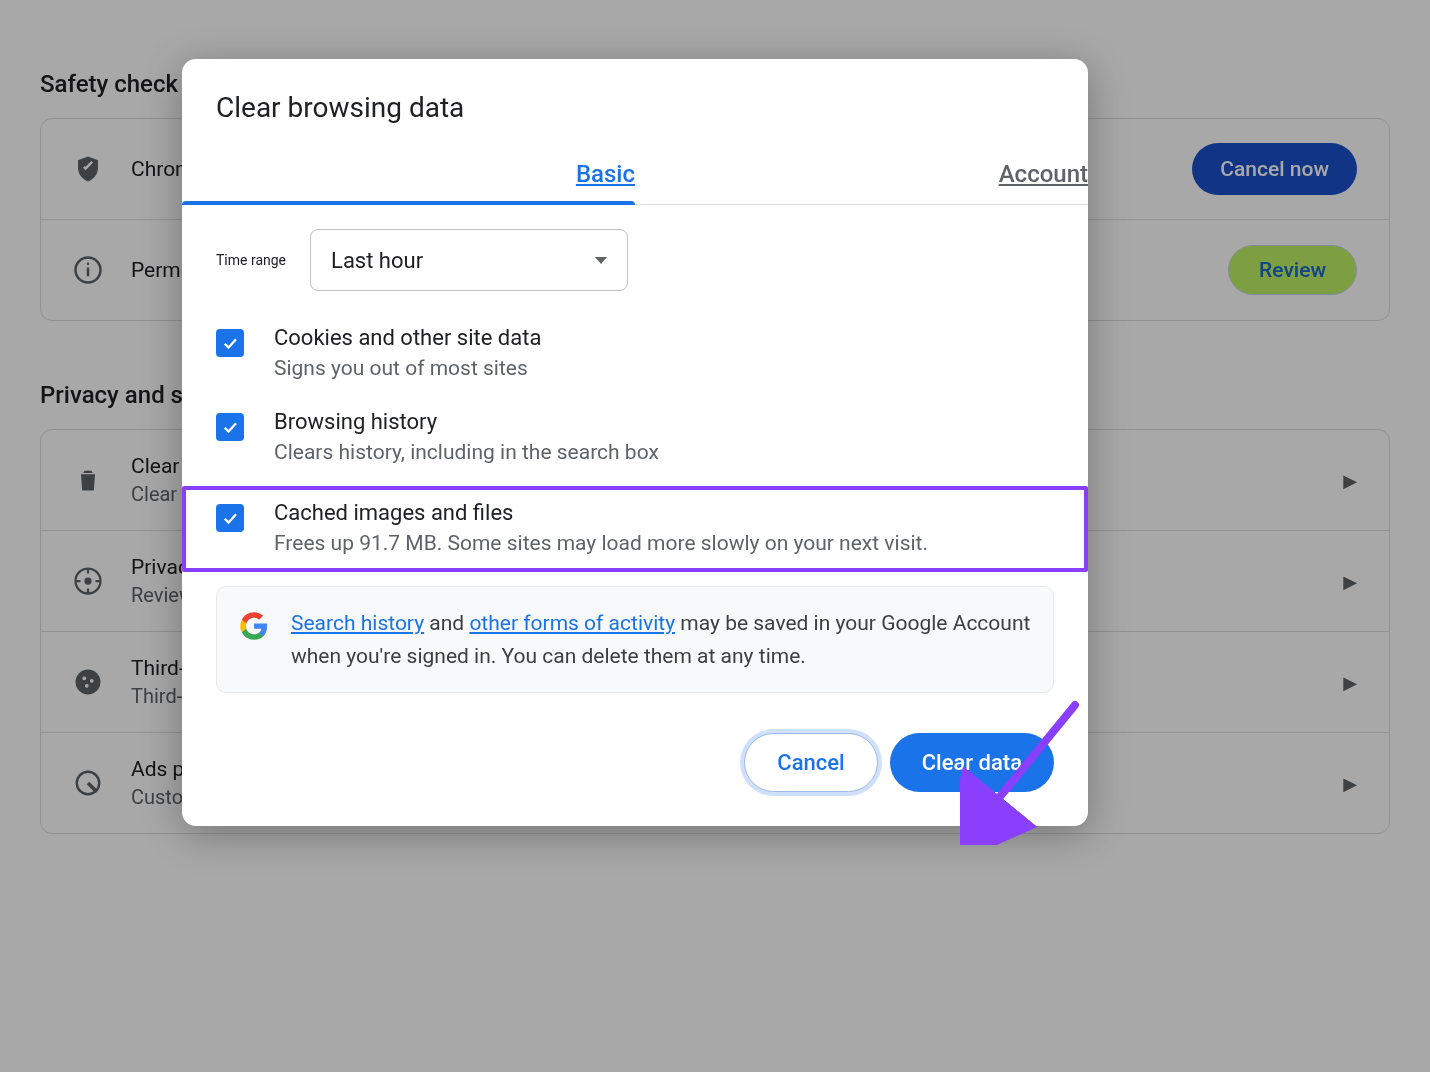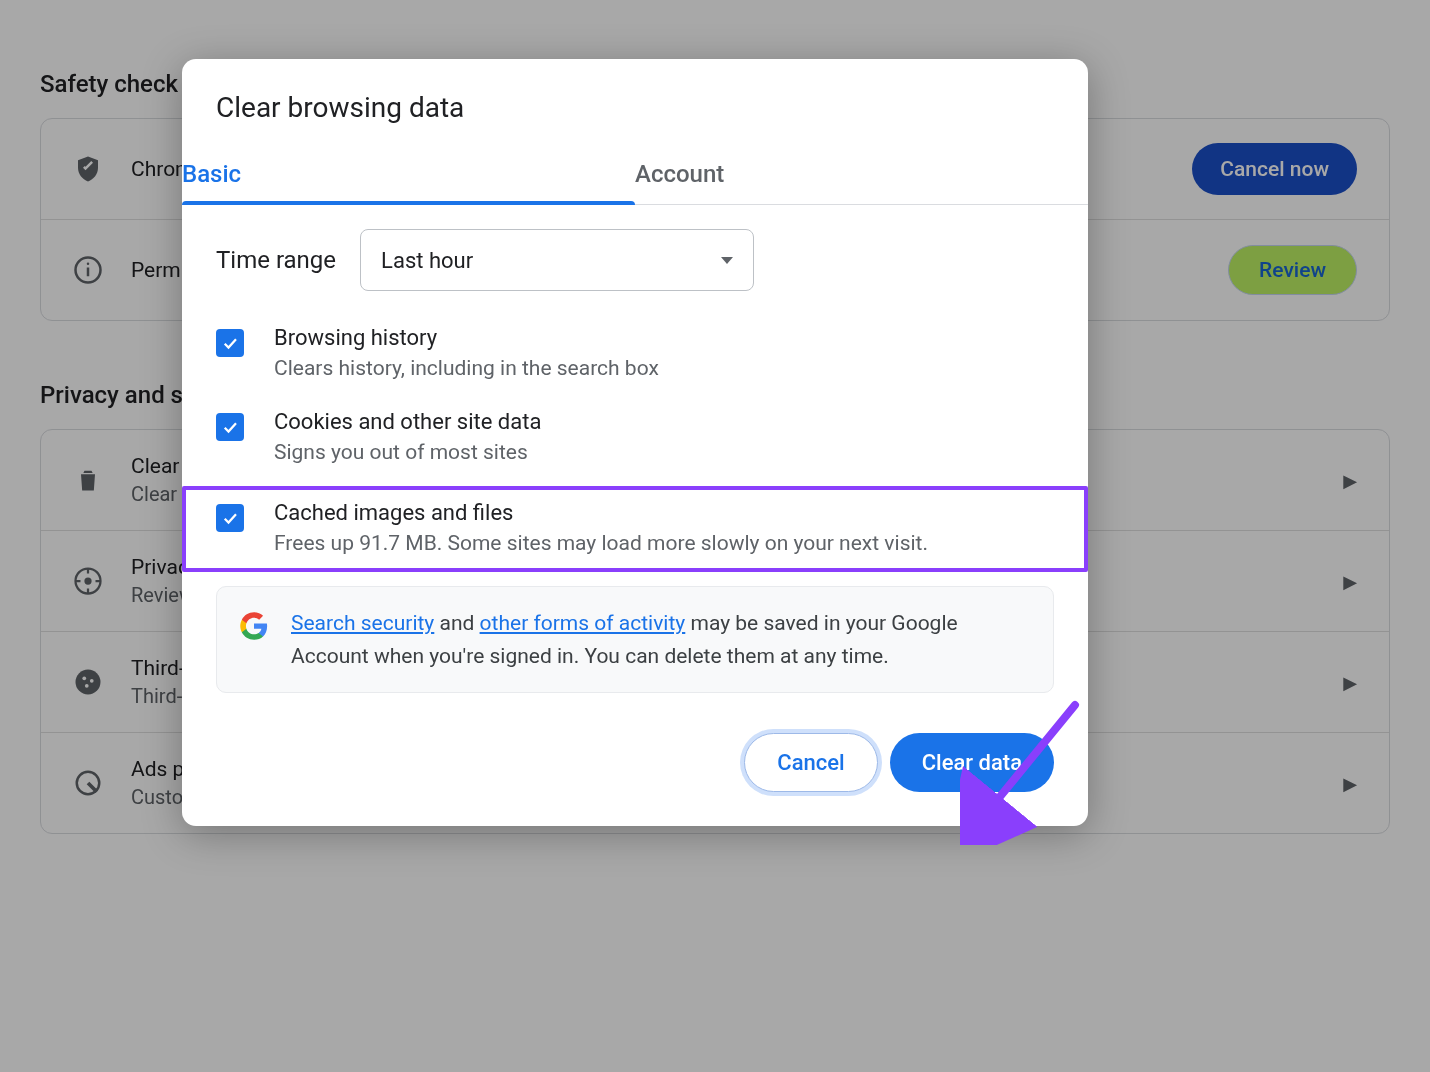--- a/index.html
+++ b/index.html
@@ -50,37 +50,37 @@
     box-shadow: 0 8px 40px rgba(0,0,0,0.3);
     padding-bottom: 28px;
     overflow: hidden;
   }
   .dialog-title {
     font-size: 28px; font-weight: 400; color: #202124;
     padding: 32px 34px 22px 34px;
   }
   .tabs { display: flex; border-bottom: 1px solid #dadce0; }
   .tab {
-    flex: 1; text-align: left; padding: 14px 0 16px 0; font-size: 24px;
-    color: #5f6368; font-weight: 500; cursor: pointer;
+    flex: 1; text-align: right; padding: 14px 0 16px 0; font-size: 24px;
+    color: #5f6368; font-weight: 500; cursor: pointer; text-decoration: underline;
   }
   .tab.active { color: #1a73e8; font-weight: 500; }
   .tab-underline {
     position: absolute; left: 0; width: 50%; height: 4px; background: #1a73e8;
     border-radius: 4px 4px 0 0;
   }
   .tabs-wrap { position: relative; }
   .tab-underline { bottom: 0; }
 
   .content { padding: 24px 34px 0 34px; }
   .time-row { display: flex; align-items: center; gap: 24px; margin-bottom: 26px; }
-  .time-label { font-size: 24px; color: #202124; text-align: right; }
+  .time-label { font-size: 14px; color: #202124; text-align: right; }
   .time-select {
     display: flex; align-items: center; justify-content: space-between;
-    width: 394px; height: 62px; border: 1px solid #bdc1c6; border-radius: 8px;
+    width: 318px; height: 62px; border: 1px solid #bdc1c6; border-radius: 8px;
     padding: 0 20px; font-size: 22px; color: #202124; cursor: pointer;
     background: #fff;
   }
   .time-select .caret { width: 0; height: 0; border-left: 6px solid transparent; border-right: 6px solid transparent; border-top: 7px solid #5f6368; }
 
   .check-row {
     display: flex; align-items: flex-start; gap: 30px; padding: 8px 0 18px 0;
   }
   .checkbox {
     width: 28px; height: 28px; border-radius: 4px; background: #1a73e8;
@@ -249,34 +249,34 @@
       </div>
     </div>
 
     <div class="check-row">
       <div class="checkbox">
         <svg viewBox="0 0 24 24">
             <polyline points="5 13 10 18 20 7"></polyline>
           </svg>
       </div>
       <div class="check-texts">
-        <div class="check-title">Browsing history</div>
-        <div class="check-sub">Clears history, including in the search box</div>
+        <div class="check-title">Cookies and other site data</div>
+        <div class="check-sub">Signs you out of most sites</div>
       </div>
     </div>
 
     <div class="check-row">
       <div class="checkbox">
         <svg viewBox="0 0 24 24">
             <polyline points="5 13 10 18 20 7"></polyline>
           </svg>
       </div>
       <div class="check-texts">
-        <div class="check-title">Cookies and other site data</div>
-        <div class="check-sub">Signs you out of most sites</div>
+        <div class="check-title">Browsing history</div>
+        <div class="check-sub">Clears history, including in the search box</div>
       </div>
     </div>
 
     <div class="highlight-box">
       <div class="check-row">
         <div class="checkbox">
           <svg viewBox="0 0 24 24">
               <polyline points="5 13 10 18 20 7"></polyline>
             </svg>
         </div>
@@ -290,21 +290,21 @@
     <div class="info-box">
       <div class="g-logo">
         <svg viewBox="0 0 48 48" width="30" height="30">
             <path fill="#4285F4" d="M45 24.5c0-1.6-.1-3.1-.4-4.5H24v8.5h11.8c-.5 2.8-2 5.1-4.3 6.7v5.6h7C42.6 37 45 31.3 45 24.5z"></path>
             <path fill="#34A853" d="M24 46c5.9 0 10.8-1.9 14.4-5.2l-7-5.6c-2 1.3-4.5 2.1-7.4 2.1-5.7 0-10.5-3.8-12.2-9H4.6v5.7C8.2 41.3 15.5 46 24 46z"></path>
             <path fill="#FBBC05" d="M11.8 28.3c-.4-1.3-.7-2.7-.7-4.3s.3-3 .7-4.3v-5.7H4.6C3 17.3 2 20.5 2 24s1 6.7 2.6 10l7.2-5.7z"></path>
             <path fill="#EA4335" d="M24 10.7c3.2 0 6.1 1.1 8.3 3.2l6.2-6.2C34.8 4 29.9 2 24 2 15.5 2 8.2 6.7 4.6 14l7.2 5.7c1.7-5.2 6.5-9 12.2-9z"></path>
           </svg>
       </div>
       <div class="info-text">
-        <a href="#">Search security</a><span> and </span><a href="#">other forms of activity</a><span> may be saved in your Google Account when you're signed in. You can delete them at any time.</span>
+        <a href="#">Search history</a><span> and </span><a href="#">other forms of activity</a><span> may be saved in your Google Account when you're signed in. You can delete them at any time.</span>
       </div>
     </div>
   </div>
 
   <div class="buttons">
     <button class="btn btn-cancel">Cancel</button>
     <button class="btn btn-clear">Clear data</button>
   </div>
 </div>
 

